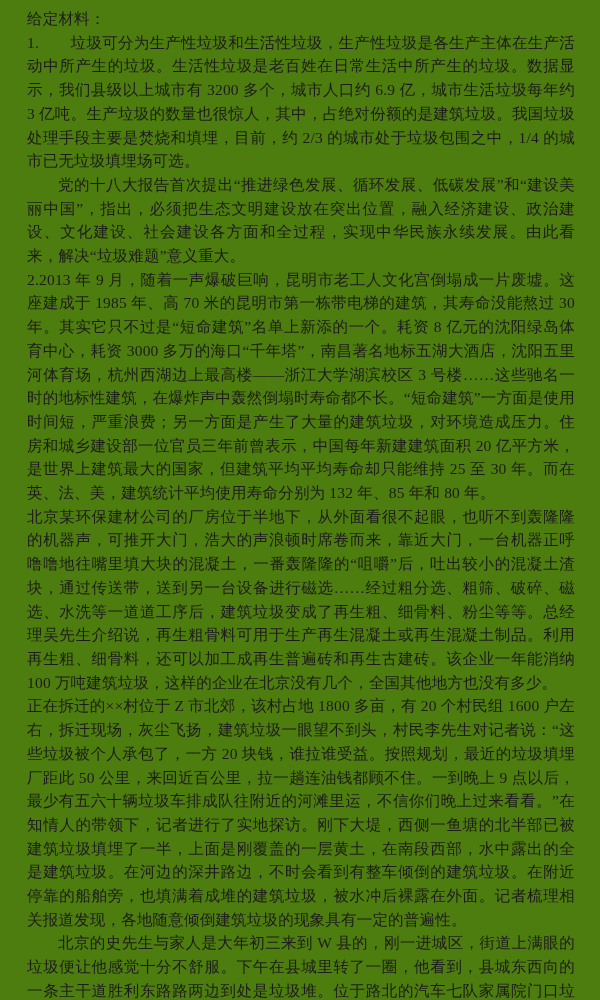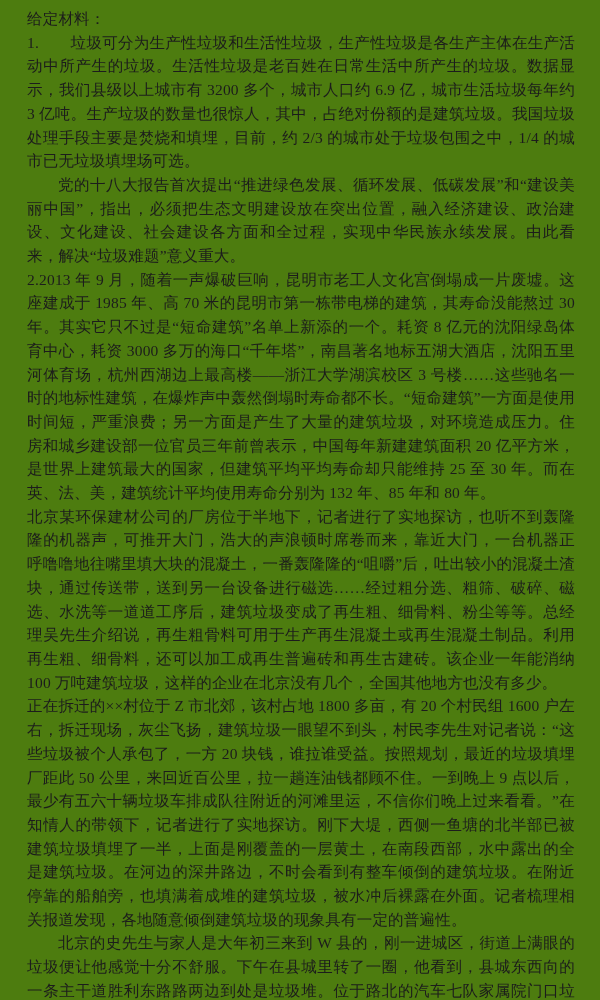--- a/index.html
+++ b/index.html
@@ -35,18 +35,18 @@
 </style>
 </head>
 <body>
 
 <div class="page">
   <div class="doc">
     <p class="ind-0">给定材料：</p>
     <p class="ind-0">1.　　垃圾可分为生产性垃圾和生活性垃圾，生产性垃圾是各生产主体在生产活动中所产生的垃圾。生活性垃圾是老百姓在日常生活中所产生的垃圾。数据显示，我们县级以上城市有 3200 多个，城市人口约 6.9 亿，城市生活垃圾每年约 3 亿吨。生产垃圾的数量也很惊人，其中，占绝对份额的是建筑垃圾。我国垃圾处理手段主要是焚烧和填埋，目前，约 2/3 的城市处于垃圾包围之中，1/4 的城市已无垃圾填埋场可选。</p>
     <p class="ind-2">党的十八大报告首次提出“推进绿色发展、循环发展、低碳发展”和“建设美丽中国”，指出，必须把生态文明建设放在突出位置，融入经济建设、政治建设、文化建设、社会建设各方面和全过程，实现中华民族永续发展。由此看来，解决“垃圾难题”意义重大。</p>
     <p class="ind-0">2.2013 年 9 月，随着一声爆破巨响，昆明市老工人文化宫倒塌成一片废墟。这座建成于 1985 年、高 70 米的昆明市第一栋带电梯的建筑，其寿命没能熬过 30 年。其实它只不过是“短命建筑”名单上新添的一个。耗资 8 亿元的沈阳绿岛体育中心，耗资 3000 多万的海口“千年塔”，南昌著名地标五湖大酒店，沈阳五里河体育场，杭州西湖边上最高楼——浙江大学湖滨校区 3 号楼……这些驰名一时的地标性建筑，在爆炸声中轰然倒塌时寿命都不长。“短命建筑”一方面是使用时间短，严重浪费；另一方面是产生了大量的建筑垃圾，对环境造成压力。住房和城乡建设部一位官员三年前曾表示，中国每年新建建筑面积 20 亿平方米，是世界上建筑最大的国家，但建筑平均平均寿命却只能维持 25 至 30 年。而在英、法、美，建筑统计平均使用寿命分别为 132 年、85 年和 80 年。</p>
-    <p class="ind-0">北京某环保建材公司的厂房位于半地下，记者进行了实地探访，也听不到轰隆隆的机器声，可推开大门，浩大的声浪顿时席卷而来，靠近大门，一台机器正呼噜噜地往嘴里填大块的混凝土，一番轰隆隆的“咀嚼”后，吐出较小的混凝土渣块，通过传送带，送到另一台设备进行磁选……经过粗分选、粗筛、破碎、磁选、水洗等一道道工序后，建筑垃圾变成了再生粗、细骨料、粉尘等等。总经理吴先生介绍说，再生粗骨料可用于生产再生混凝土或再生混凝土制品。利用再生粗、细骨料，还可以加工成再生普遍砖和再生古建砖。该企业一年能消纳 100 万吨建筑垃圾，这样的企业在北京没有几个，全国其他地方也没有多少。</p>
+    <p class="ind-0">北京某环保建材公司的厂房位于半地下，从外面看很不起眼，也听不到轰隆隆的机器声，可推开大门，浩大的声浪顿时席卷而来，靠近大门，一台机器正呼噜噜地往嘴里填大块的混凝土，一番轰隆隆的“咀嚼”后，吐出较小的混凝土渣块，通过传送带，送到另一台设备进行磁选……经过粗分选、粗筛、破碎、磁选、水洗等一道道工序后，建筑垃圾变成了再生粗、细骨料、粉尘等等。总经理吴先生介绍说，再生粗骨料可用于生产再生混凝土或再生混凝土制品。利用再生粗、细骨料，还可以加工成再生普遍砖和再生古建砖。该企业一年能消纳 100 万吨建筑垃圾，这样的企业在北京没有几个，全国其他地方也没有多少。</p>
     <p class="ind-0">正在拆迁的××村位于 Z 市北郊，该村占地 1800 多亩，有 20 个村民组 1600 户左右，拆迁现场，灰尘飞扬，建筑垃圾一眼望不到头，村民李先生对记者说：“这些垃圾被个人承包了，一方 20 块钱，谁拉谁受益。按照规划，最近的垃圾填埋厂距此 50 公里，来回近百公里，拉一趟连油钱都顾不住。一到晚上 9 点以后，最少有五六十辆垃圾车排成队往附近的河滩里运，不信你们晚上过来看看。”在知情人的带领下，记者进行了实地探访。刚下大堤，西侧一鱼塘的北半部已被建筑垃圾填埋了一半，上面是刚覆盖的一层黄土，在南段西部，水中露出的全是建筑垃圾。在河边的深井路边，不时会看到有整车倾倒的建筑垃圾。在附近停靠的船舶旁，也填满着成堆的建筑垃圾，被水冲后裸露在外面。记者梳理相关报道发现，各地随意倾倒建筑垃圾的现象具有一定的普遍性。</p>
     <p class="ind-2">北京的史先生与家人是大年初三来到 W 县的，刚一进城区，街道上满眼的垃圾便让他感觉十分不舒服。下午在县城里转了一圈，他看到，县城东西向的一条主干道胜利东路路两边到处是垃圾堆。位于路北的汽车七队家属院门口垃圾遍地，到处是污水。一居民称，这里的垃圾已经半个月无人清理。“每年 60 多块钱的卫生费，都白交了”。</p>
 
   </div>
 </div>
 
 </body></html>

